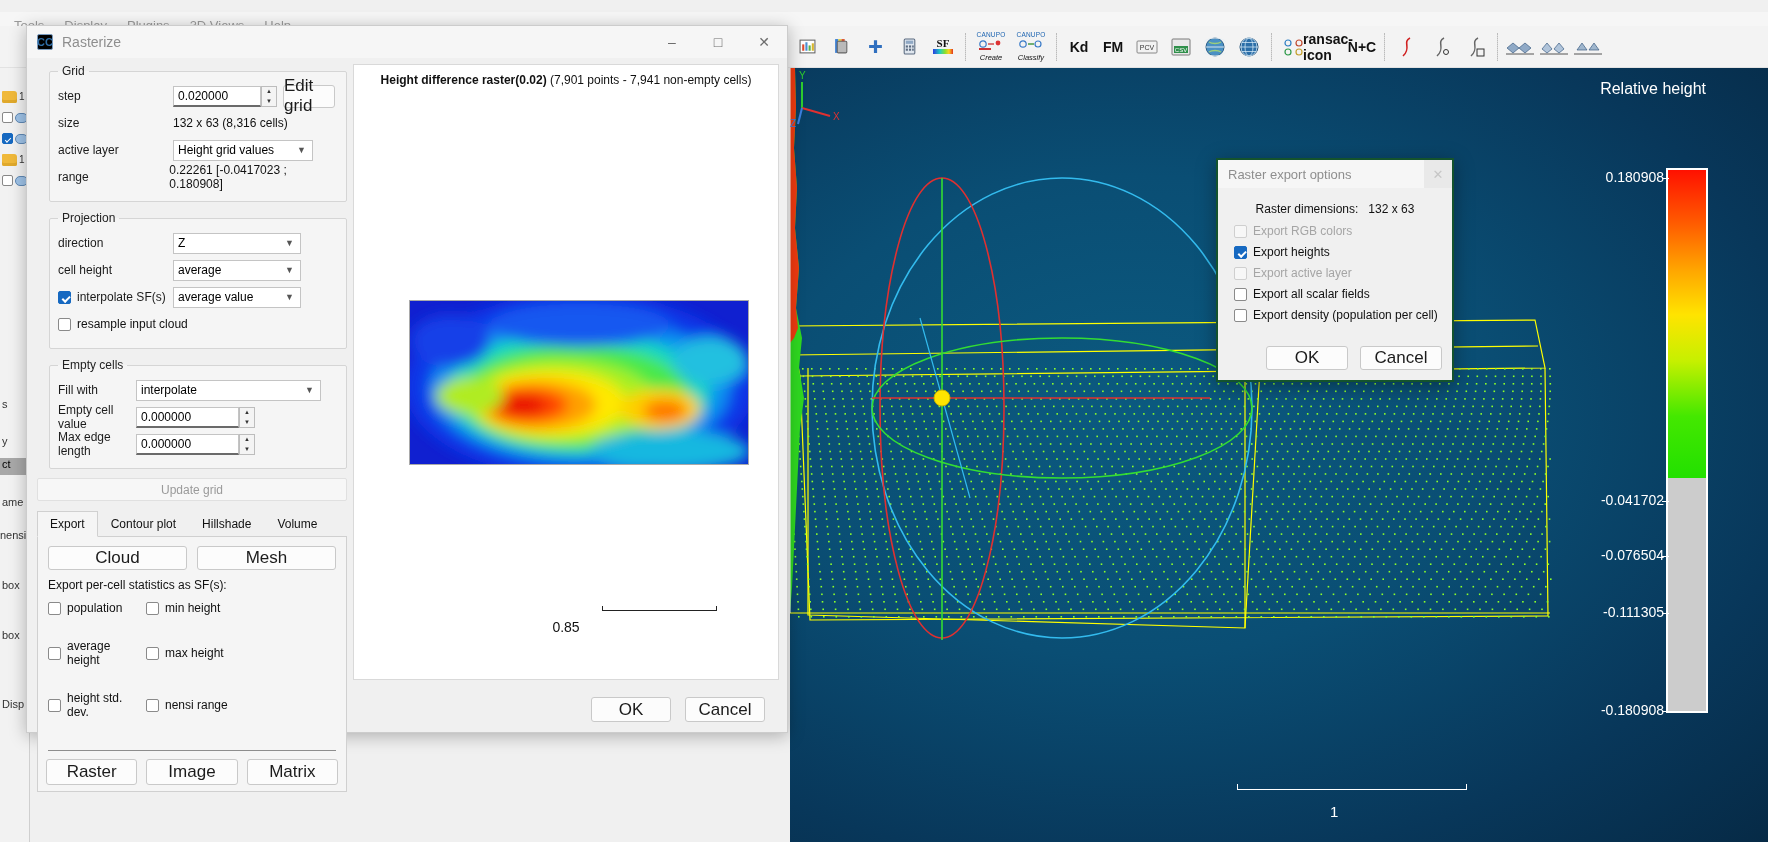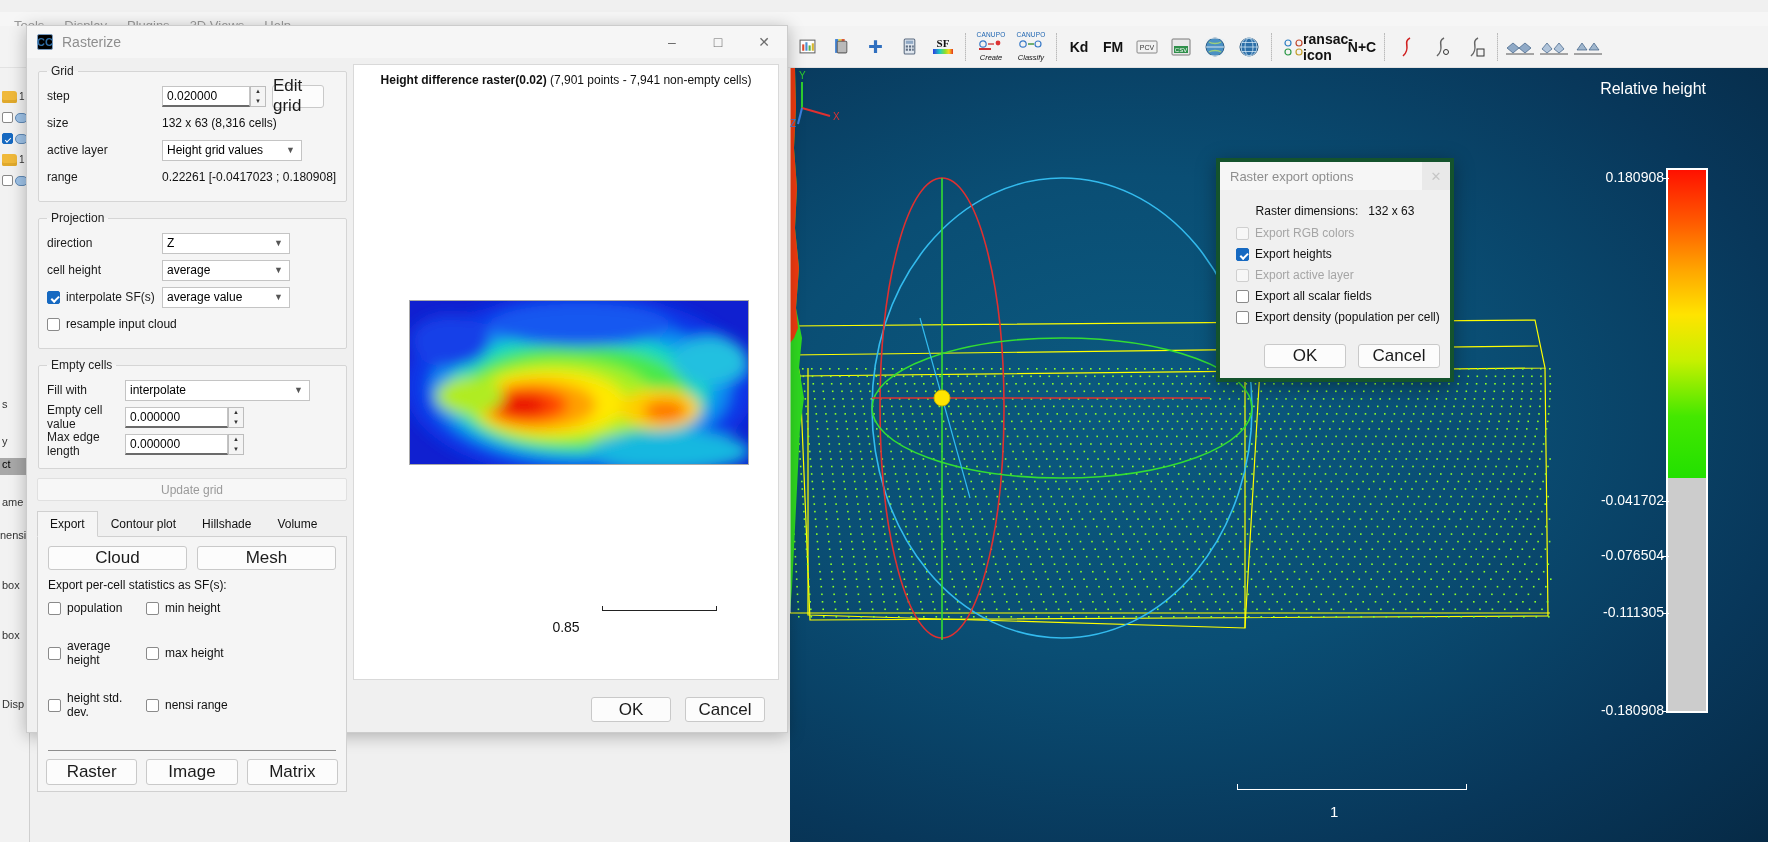--- a/index.html
+++ b/index.html
@@ -100,21 +100,21 @@
   .cc-logo { width:16px; height:16px; border:1px solid #7a9bbf; border-radius:2px;
              background:#000000; color:#2f6ea8; font-weight:bold; font-size:11px;
              display:flex; align-items:center; justify-content:center; line-height:1; }
   .dlg-title .t { margin-left:9px; color:#8e8e8e; font-size:14px; }
   .dlg-btns { margin-left:auto; display:flex; }
   .dlg-btns div { width:46px; height:32px; display:flex; align-items:center;
                   justify-content:center; color:#6d6d6d; font-size:14px; }
 
   .leftcol { position:absolute; left:10px; top:38px; width:310px; bottom:40px; }
 
-  fieldset.grp { border:1px solid #d5d5d5; border-radius:2px; margin:0 0 9px 1px;
+  fieldset.grp { border:1px solid #d5d5d5; border-radius:2px; margin:0 0 9px 12px;
                  padding:6px 8px 9px 8px; background:#f5f5f5; }
   fieldset.grp > legend { font-size:12px; color:#222; padding:0 4px; }
 
   .row { display:flex; align-items:center; height:24px; margin-bottom:3px; }
   .row .lab { width:115px; font-size:12px; color:#1b1b1b; }
   .inp { height:21px; border:1px solid #c4c4c4; border-bottom:2px solid #6a6a6a;
          background:#fff; font-size:12px; padding:1px 4px; display:flex; align-items:center; }
   .spin { width:16px; height:21px; border:1px solid #bdbdbd; background:#f4f4f4;
           display:flex; flex-direction:column; }
   .spin i { flex:1; display:flex; align-items:center; justify-content:center;
@@ -166,21 +166,21 @@
   .pv-scale i { position:absolute; top:-4px; width:1px; height:5px; background:#222; }
   .pv-scale-lbl { position:absolute; left:0; right:0; bottom:44px; text-align:center;
                   font-size:14px; color:#111; }
 
   .dlg-foot { position:absolute; right:22px; bottom:10px; display:flex; gap:14px; }
   .dlg-foot .btn { width:80px; height:25px; }
 
   
   #rasteropts {
     position:absolute; left:1216px; top:158px; width:238px; height:224px;
-    background:#f0f0f0; border:4px solid #14532d; box-shadow:0 4px 18px rgba(0,0,0,.35);
+    background:#f0f0f0; border:2px solid #14532d; box-shadow:0 4px 18px rgba(0,0,0,.35);
   }
   #rasteropts .ro-title { height:28px; display:flex; align-items:center;
                           padding-left:10px; background:#f6f6f6; color:#8e8e8e;
                           font-size:13px; }
   #rasteropts .ro-close { margin-left:auto; width:28px; height:28px; color:#c6c6c6;
                           display:flex; align-items:center; justify-content:center;
                           background:#e9e9e9; font-size:13px; }
   .ro-dim { text-align:center; font-size:12px; color:#111; margin:14px 0 8px 0; }
   .ro-list { padding-left:16px; display:flex; flex-direction:column; gap:7px; }
   .ro-foot { position:absolute; right:10px; bottom:10px; display:flex; gap:12px; }

